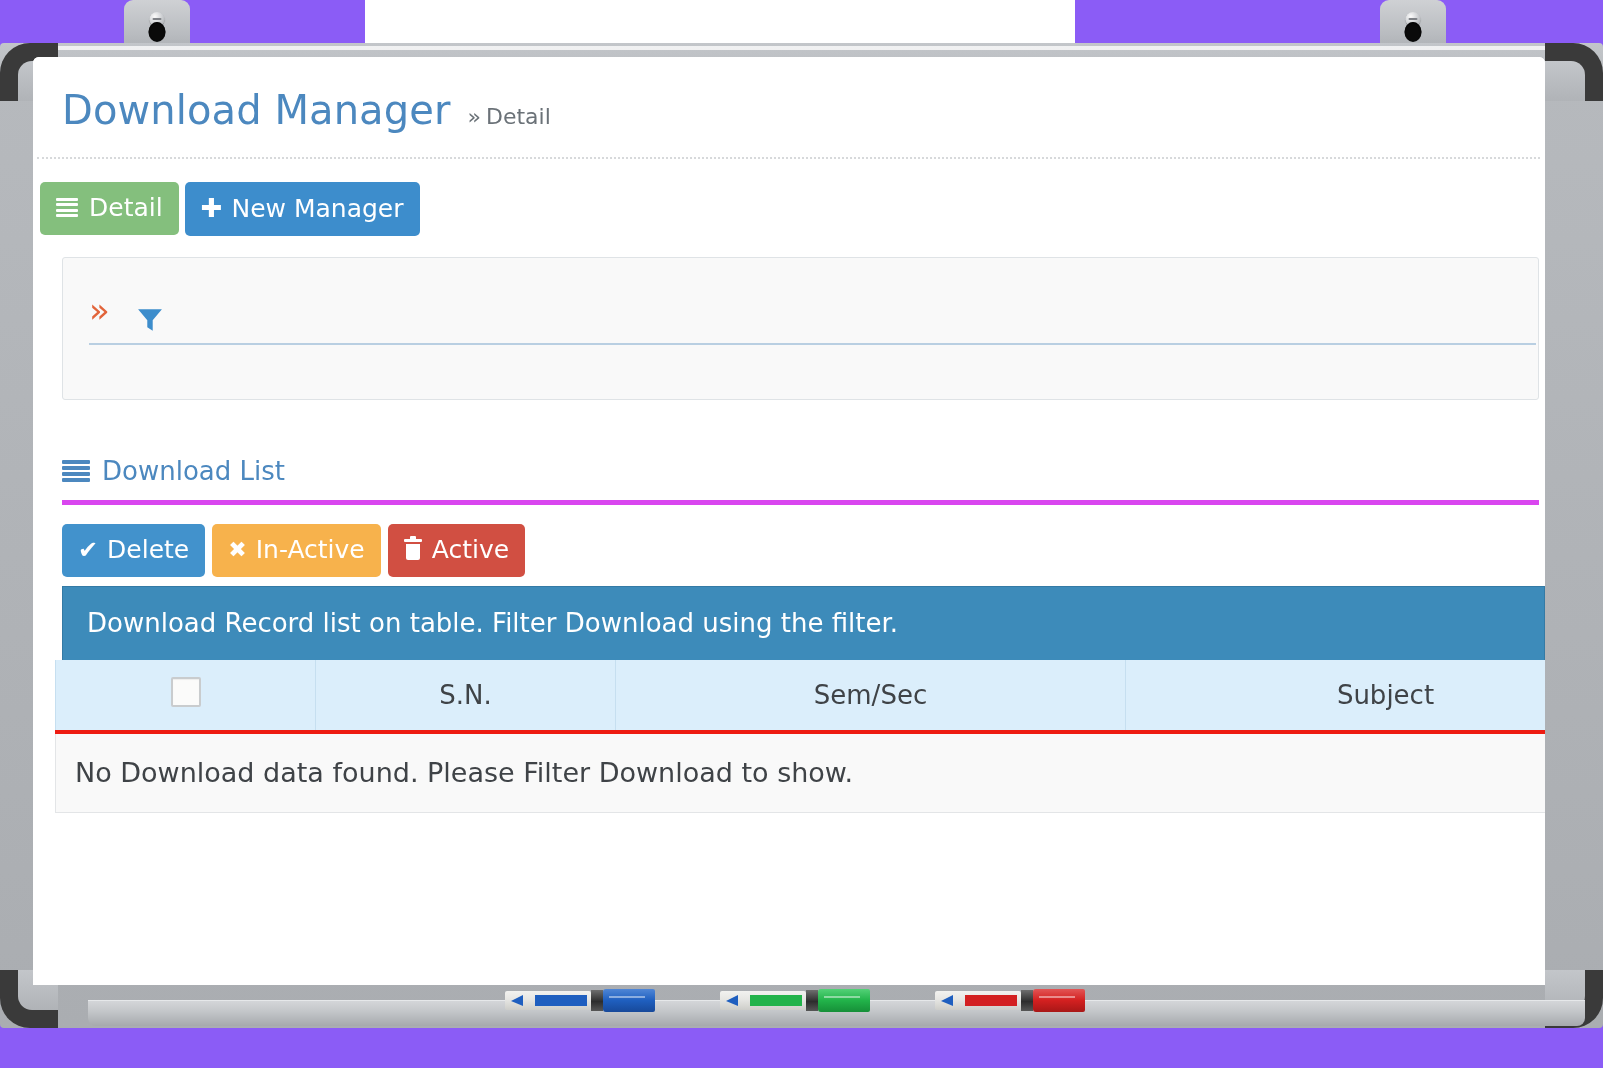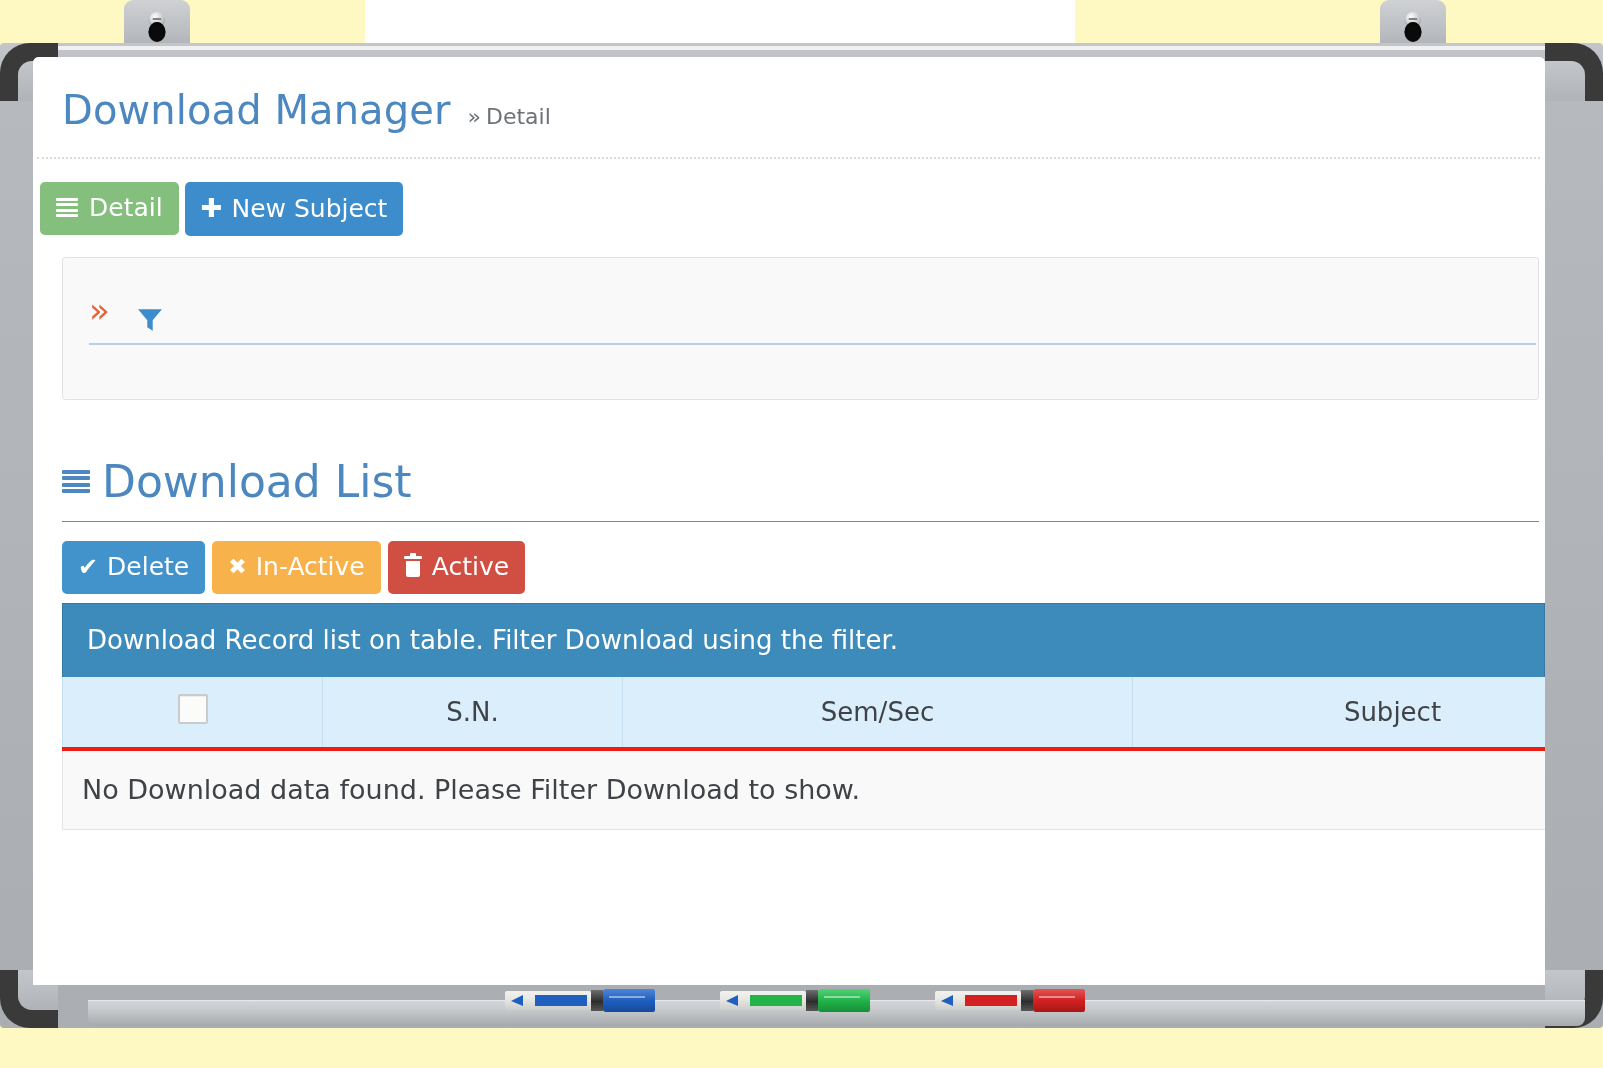--- a/index.html
+++ b/index.html
@@ -11,21 +11,21 @@
     overflow: hidden;
     background: #000000;
     font-family: "DejaVu Sans", "Liberation Sans", sans-serif;
   }
 
   
   #stage {
     position: relative;
     width: 1603px;
     height: 1068px;
-    background: #fef9c3;
+    background: #8b5cf6;
   }
 
   
   .top-white-gap {
     position: absolute;
     left: 365px; top: 0; width: 710px; height: 46px;
     background: #ffffff;
   }
 
   
@@ -247,24 +247,24 @@
   }
   .filter-head .chev2 { color: #e2643a; margin-right: 14px; font-size: 34px; }
   .funnel {
     width: 26px; height: 26px; margin-left: 13px; position: relative; top: 3px;
   }
 
   
   .list-head {
     margin: 56px 6px 0 29px;
     display: flex; align-items: center;
-    font-size: 44px;
+    font-size: 26px;
     color: #4c88bf;
     padding-bottom: 14px;
-    border-bottom: 1px solid #d946ef;
+    border-bottom: 5px solid #d946ef;
   }
   .list-head .ico-list { width: 28px; height: 23px; margin-right: 12px; color: #4c88bf; }
   .list-head .ico-list i { height: 4px; }
 
   .list-actions {
     padding: 19px 0 0 29px;
     display: flex; align-items: flex-start;
   }
 
   
@@ -272,21 +272,21 @@
     margin: 9px 0 0 29px;
     background: #3d8bba;
     color: #ffffff;
     font-size: 26px;
     padding: 21px 0 22px 24px;
     border: 1px solid #347aa5;
     border-bottom: none;
   }
 
   
-  .tbl { margin-left: 29px; }
+  .tbl { margin-left: 22px; }
   .tbl table { border-collapse: collapse; width: 100%; table-layout: fixed; }
   .tbl thead th {
     background: #dbeefb;
     border-left: 1px solid #c6dff0;
     border-right: 1px solid #c6dff0;
     border-bottom: 4px solid #ee1c12;
     font-size: 26px;
     font-weight: normal;
     color: #3f4347;
     height: 72px;
@@ -369,21 +369,21 @@
             <span class="ico ico-list">
                 <i></i>
                 <i></i>
                 <i></i>
                 <i></i>
               </span>
             <span>Detail</span>
           </button>
           <button class="btn btn-newdownload">
             <span class="ico ico-plus">✚</span>
-            <span>New Subject</span>
+            <span>New Manager</span>
           </button>
         </div>
 
         <div class="filter-panel">
           <div class="filter-head">
             <span class="chev2">»</span>
             <span class="funnel">
               <svg viewBox="0 0 24 24" width="26" height="26" aria-hidden="true">
                 <path d="M1 2h22L14.5 12.2V22l-5-3.4v-6.4z" fill="#3d8dcc"></path>
               </svg>

